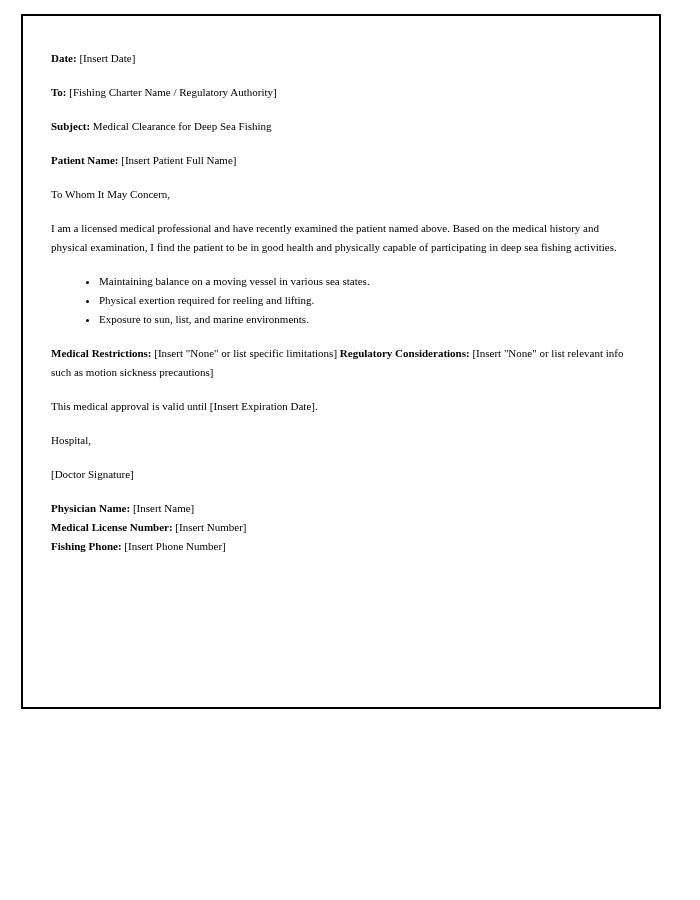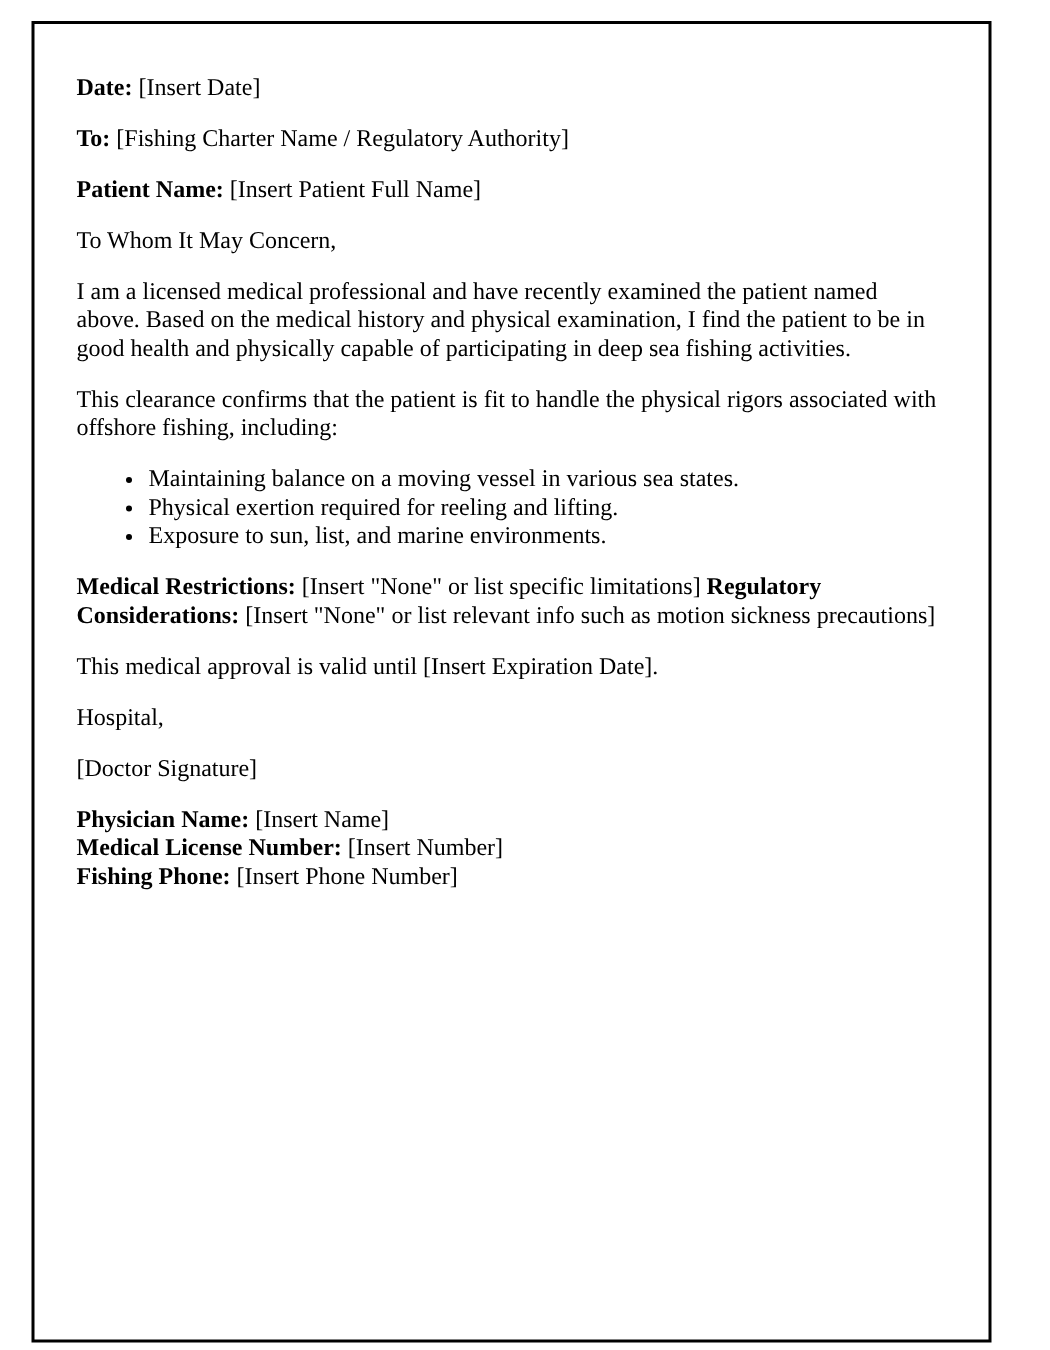--- a/index.html
+++ b/index.html
@@ -11,26 +11,26 @@
   body {
     width: 700px;
     height: 900px;
     position: relative;
   }
   .page {
     position: absolute;
     left: 21px;
     top: 14px;
     width: 640px;
-    height: 881px;
+    height: 695px;
     background: #ffffff;
     border: 2px solid #000000;
     padding: 33px 28px 4px 28px;
     color: #000000;
-    font-size: 16px;
+    font-size: 11px;
     line-height: 19px;
   }
   .block { margin-bottom: 15px; }
   .line { display: block; }
   .b { font-weight: bold; }
   ul.bullets {
     margin: 0 0 15px 0;
     padding-left: 48px;
   }
   ul.bullets li {
@@ -40,30 +40,30 @@
 </style>
 </head>
 <body>
 
 <div class="page">
 
   <p class="block"><span class="b">Date:</span> <span>[Insert Date]</span></p>
 
   <p class="block"><span class="b">To:</span> <span>[Fishing Charter Name / Regulatory Authority]</span></p>
 
+  <p class="block"><span class="b">Subject:</span> <span>Medical Clearance for Deep Sea Fishing</span></p>
 
   <div class="block">
     <span class="line"><span class="b">Patient Name:</span> <span>[Insert Patient Full Name]</span></span>
   </div>
 
   <p class="block">To Whom It May Concern,</p>
 
   <p class="block">I am a licensed medical professional and have recently examined the patient named above. Based on the medical history and physical examination, I find the patient to be in good health and physically capable of participating in deep sea fishing activities.</p>
 
-  <p class="block">This clearance confirms that the patient is fit to handle the physical rigors associated with offshore fishing, including:</p>
 
   <ul class="bullets">
     <li>Maintaining balance on a moving vessel in various sea states.</li>
     <li>Physical exertion required for reeling and lifting.</li>
     <li>Exposure to sun, list, and marine environments.</li>
   </ul>
 
   <div class="block">
     <span><span class="b">Medical Restrictions:</span> <span>[Insert "None" or list specific limitations]</span></span>
     <span><span class="b">Regulatory Considerations:</span> <span>[Insert "None" or list relevant info such as motion sickness precautions]</span></span>

